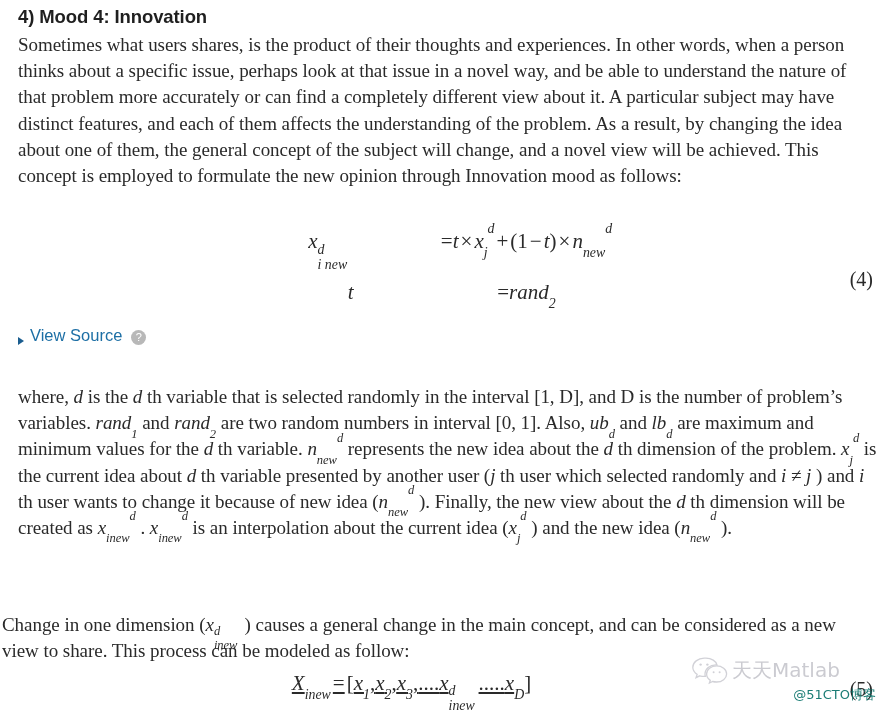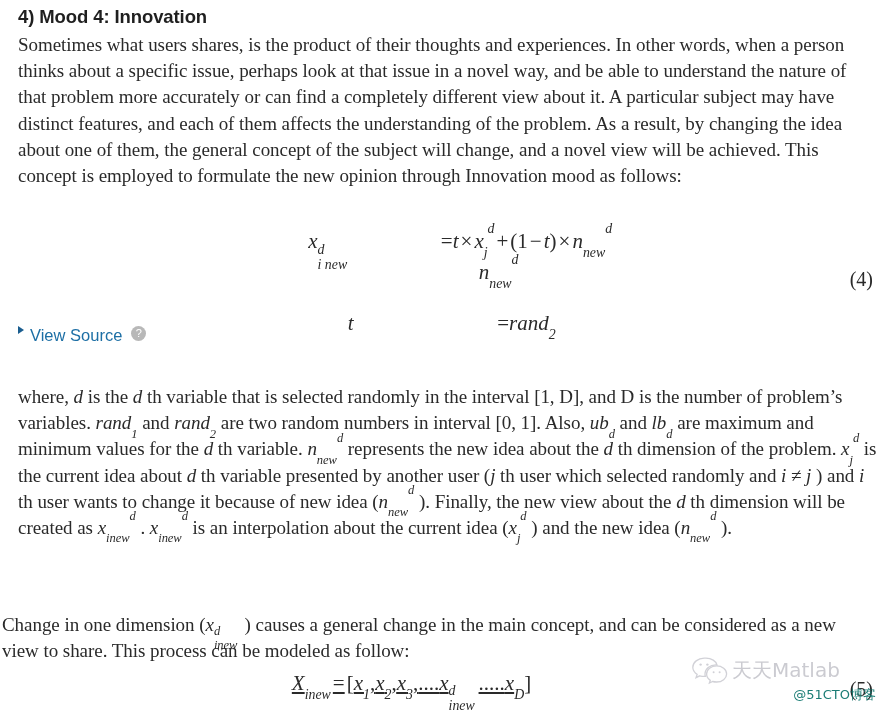--- a/index.html
+++ b/index.html
@@ -136,21 +136,21 @@
     font-family: "Liberation Serif", "DejaVu Serif", serif;
     color: #2a2a2a;
   }
 
   
   .view-source-bar {
     position: absolute;
     left: 18px;
     top: 326px;
     display: flex;
-    align-items: flex-start;
+    align-items: flex-end;
     gap: 5px;
     font-family: "Liberation Sans", "DejaVu Sans", sans-serif;
   }
   .vs-triangle {
     width: 0; height: 0;
     border-left: 6px solid #1a5d8f;
     border-top: 4.5px solid transparent;
     border-bottom: 4.5px solid transparent;
     display: inline-block;
     margin-right: 1px;
@@ -271,23 +271,20 @@
       <div class="eq-row">
         <span class="eq-lhs math">
           <span class="up" style="font-style:italic">x</span><span class="stack"><span class="sp">d</span><span class="sb">i new</span></span><span style="display:inline-block;width:36px"></span>
         </span>
         <span class="eq-rhs math">
           <span class="up">=</span><span>t</span><span class="op">×</span><span>x</span><sub>j</sub><sup>d</sup><span class="op">+</span><span class="up">(</span><span class="up">1</span><span class="op">−</span><span>t</span><span class="up">)</span><span class="op">×</span><span>n</span><sub>new</sub><sup>d</sup>
         </span>
       </div>
 
       <div class="eq-row">
-        <span class="eq-lhs math">
-          <span>n</span><sub>new</sub><sup>d</sup>
-        </span>
       </div>
 
       <div class="eq-row">
         <span class="eq-lhs math">
           <span>t</span>
         </span>
         <span class="eq-rhs math">
           <span class="up">=</span><span>rand</span><sub>2</sub>
         </span>
       </div>

